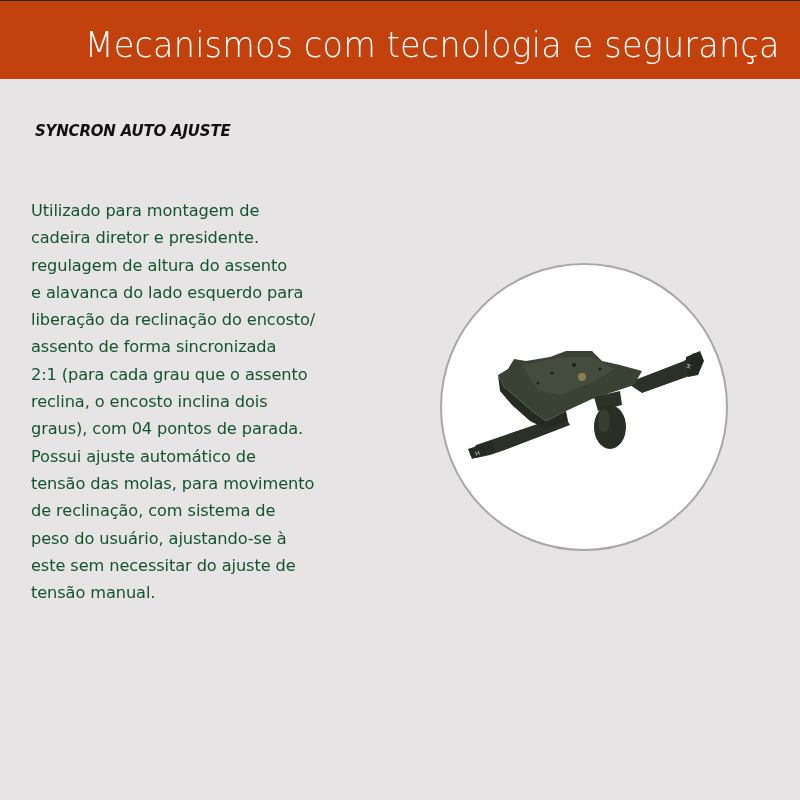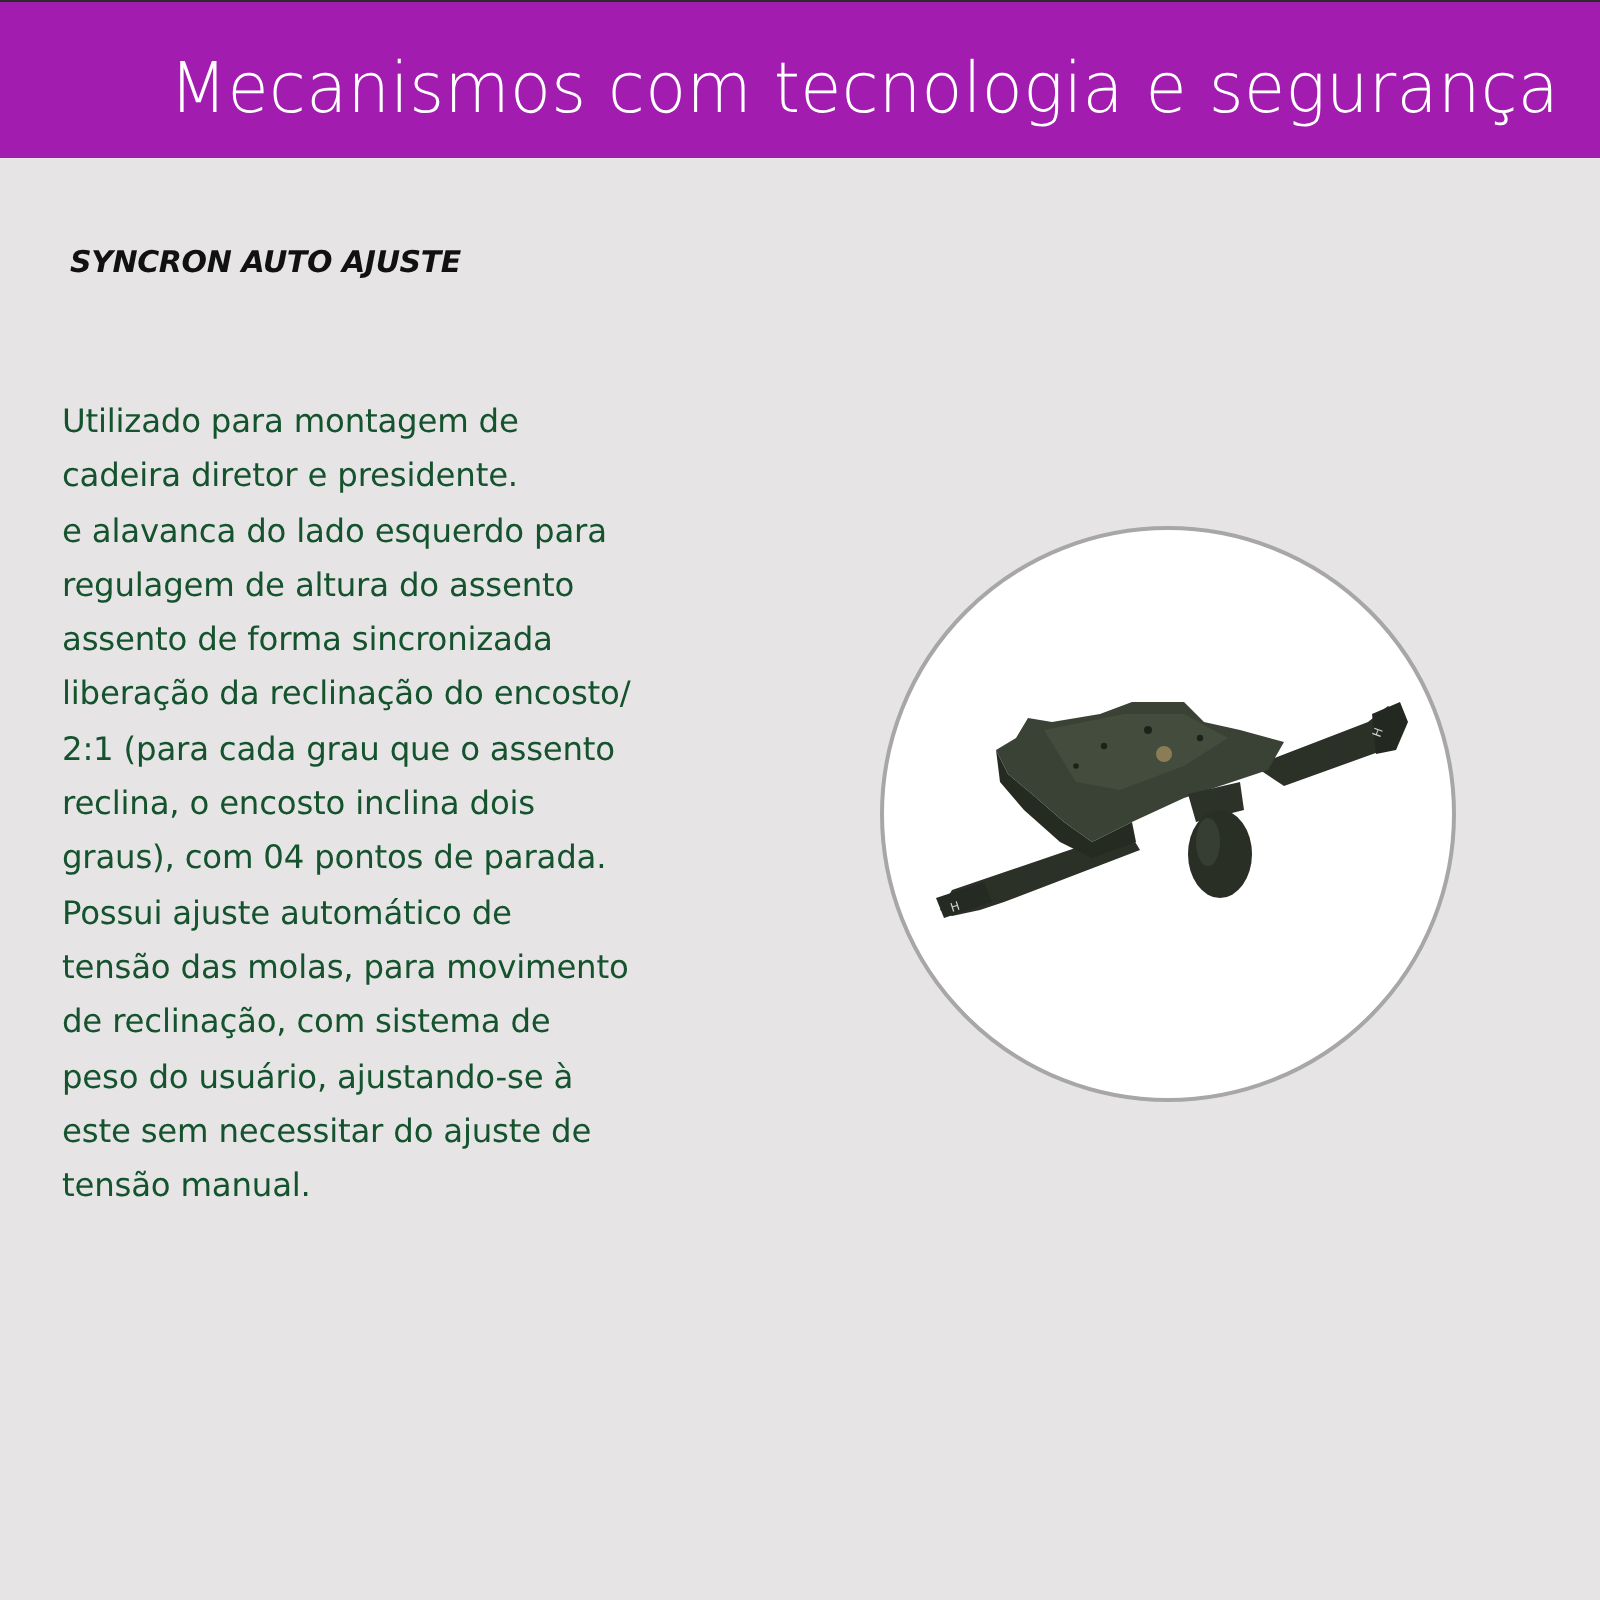--- a/index.html
+++ b/index.html
@@ -4,21 +4,21 @@
   <style>
     html, body { margin: 0; padding: 0; }
     body {
       width: 800px; height: 800px; overflow: hidden;
       background: #e6e4e5;
       font-family: "DejaVu Sans", sans-serif;
       position: relative;
     }
     .header {
       position: absolute; left: 0; top: 0; width: 800px; height: 79px;
-      background: #a21caf;
+      background: #c2410c;
       border-top: 1px solid #2a2a2a;
       box-sizing: border-box;
     }
     .header-title {
       position: absolute; right: 20px; top: 22px;
       color: #ffffff;
       font-family: "DejaVu Sans", sans-serif;
       font-weight: 200;
       font-size: 35px;
       letter-spacing: 0.2px;
@@ -59,24 +59,24 @@
 
 <div class="header">
   <div class="header-title">Mecanismos com tecnologia e segurança</div>
 </div>
 
 <div class="product-name">SYNCRON AUTO AJUSTE</div>
 
 <p class="description">
   <span>Utilizado para montagem de</span>
   <span>cadeira diretor e presidente.</span>
+  <span>regulagem de altura do assento</span>
   <span>e alavanca do lado esquerdo para</span>
-  <span>regulagem de altura do assento</span>
+  <span>liberação da reclinação do encosto/</span>
   <span>assento de forma sincronizada</span>
-  <span>liberação da reclinação do encosto/</span>
   <span>2:1 (para cada grau que o assento</span>
   <span>reclina, o encosto inclina dois</span>
   <span>graus), com 04 pontos de parada.</span>
   <span>Possui ajuste automático de</span>
   <span>tensão das molas, para movimento</span>
   <span>de reclinação, com sistema de</span>
   <span>peso do usuário, ajustando-se à</span>
   <span>este sem necessitar do ajuste de</span>
   <span>tensão manual.</span>
 </p>

